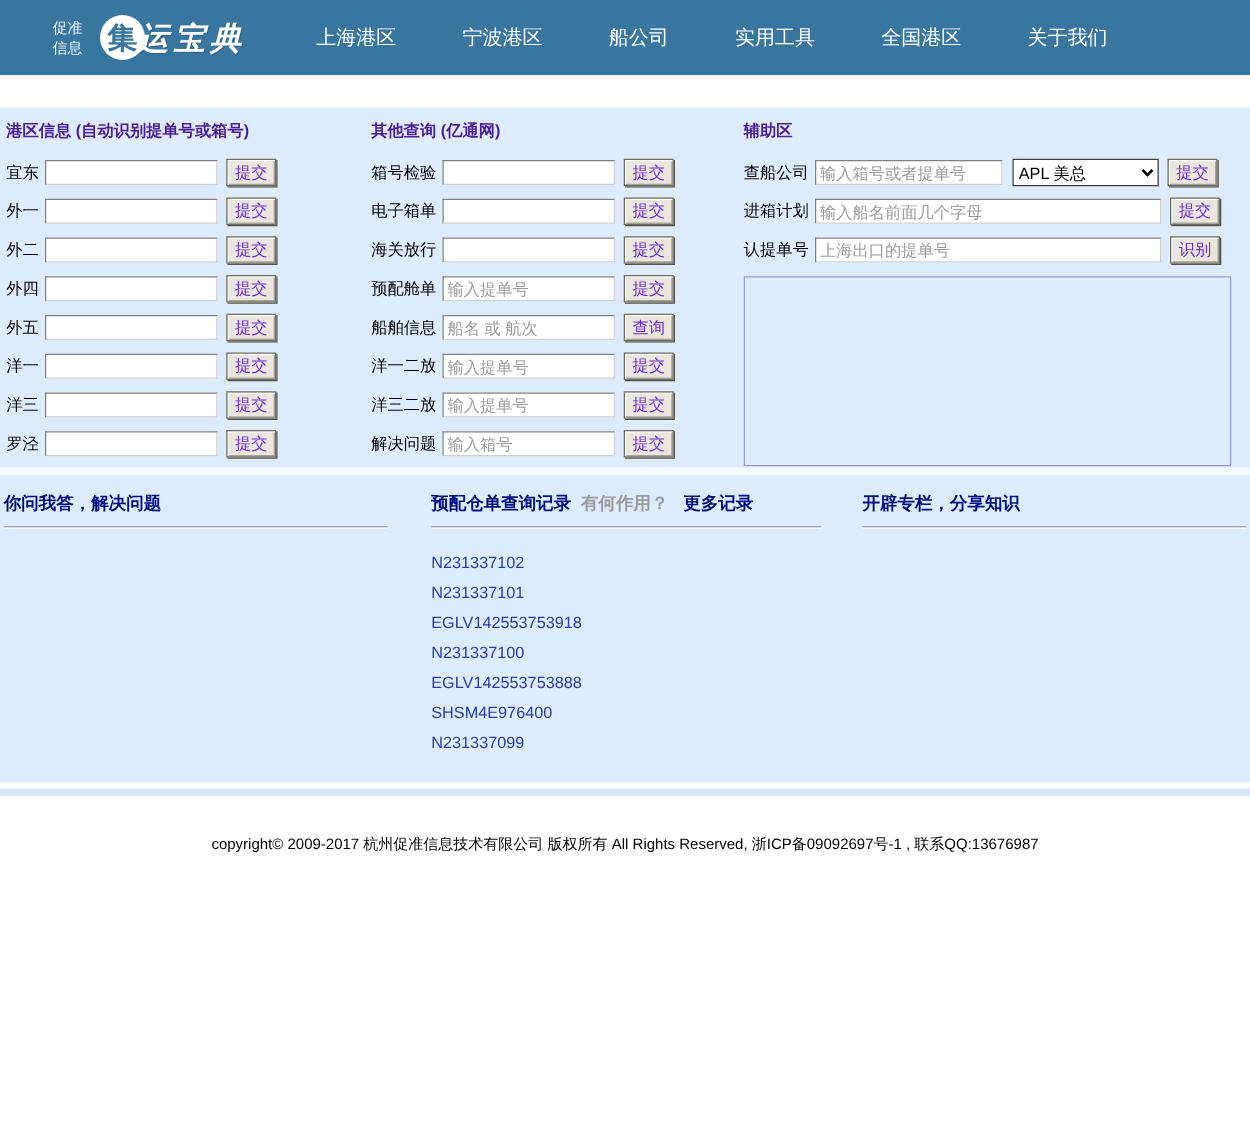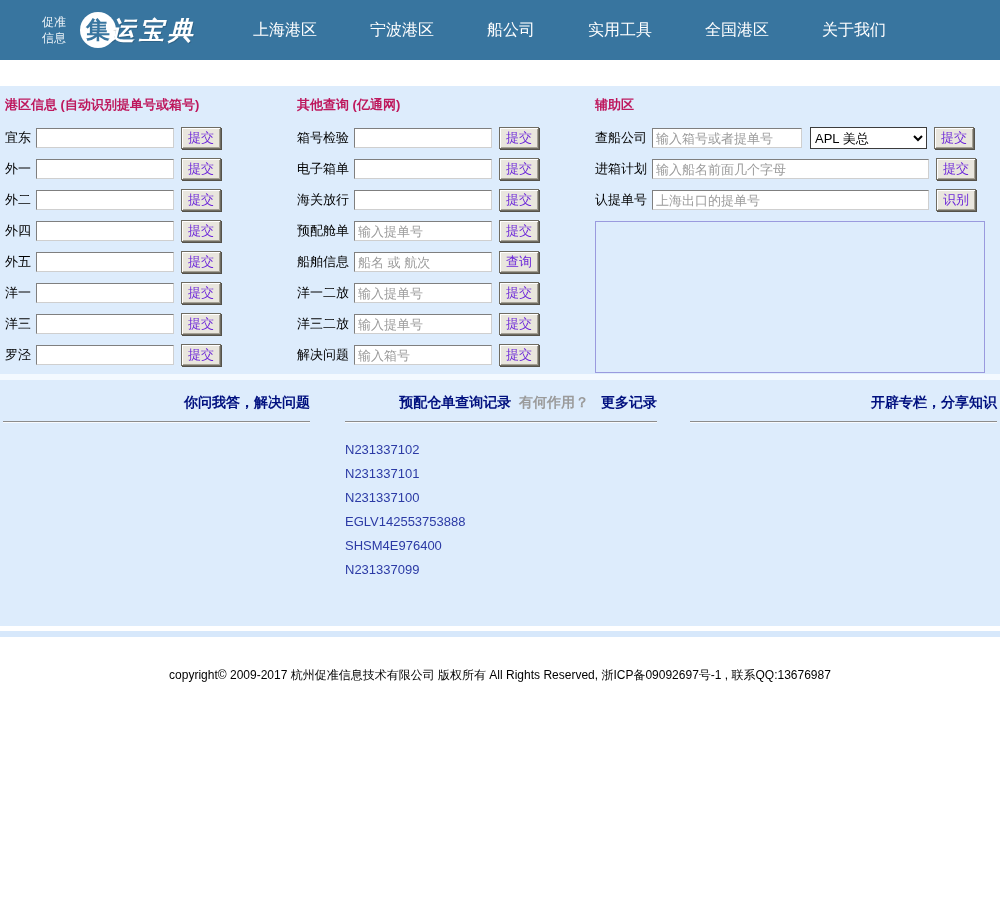--- a/index.html
+++ b/index.html
@@ -18,21 +18,21 @@
   .nav-item { color:#ffffff; font-size:16px; margin-right:53px; cursor:pointer; white-space:nowrap; }
 
   .white-gap { height:26px; background:#ffffff; }
 
   
   .section1 { position:relative; height:288px; background:#ddecfc; }
   .col { position:absolute; top:8px; }
   .col-port  { left:5px;   width:288px; }
   .col-other { left:297px; width:292px; }
   .col-aux   { left:595px; width:398px; }
-  .sec-title { font-size:13px; font-weight:bold; color:#be185d; margin:2px 0 13px 0; white-space:nowrap; }
+  .sec-title { font-size:13px; font-weight:bold; color:#4c1d95; margin:2px 0 13px 0; white-space:nowrap; }
 
   .qrow { display:flex; align-items:center; height:22px; margin-bottom:9px; white-space:nowrap; }
   .qlabel { font-size:13px; color:#000000; margin-right:5px; }
   .tin { height:20px; border:1px solid; border-color:#7f7f7f #cfcfcf #cfcfcf #7f7f7f;
          background:#ffffff; font-size:13px; padding:1px 3px; color:#000; font-family:inherit; }
   .tin::placeholder { color:#9b9b9b; opacity:1; }
   .w138 { width:138px; } .w148 { width:150px; } .w273 { width:277px; }
   .btn { margin-left:7px; height:22px; padding:1px 6px; font-size:13px; color:#6d28d9;
          background:#e9e6de; border:1px solid #6f6c62; font-family:inherit; cursor:pointer;
          box-shadow: inset 1px 1px 0 #ffffff, inset -1px -1px 0 #a5a195, 1px 1px 0 #55524a; }
@@ -42,21 +42,21 @@
                 border:1px solid #9a9ade; background:transparent; }
 
   .divider-light { height:6px; background:#f3f9ff; }
 
   
   .section2 { position:relative; height:246px; background:#ddecfc; }
   .bcol { position:absolute; top:14px; }
   .bcol-qa      { left:3px;   width:307px; }
   .bcol-records { left:345px; width:312px; }
   .bcol-share   { left:690px; width:307px; }
-  .bhead { font-size:14px; font-weight:bold; color:#00107f; white-space:nowrap;text-align:right; }
+  .bhead { font-size:14px; font-weight:bold; color:#00107f; white-space:nowrap; }
   .bhead .hint { color:#9b9b9b; margin-left:4px; cursor:pointer; }
   .bhead .more { color:#00107f; margin-left:8px; cursor:pointer; }
   .bhr { margin-top:9px; height:2px; border-top:1px solid #8c8c8c; border-bottom:1px solid #f8fbff; }
   .rec-list { margin-top:15px; }
   .rec-item { font-size:13px; color:#2b3aa5; line-height:24px; cursor:pointer; }
 
   .white-gap2 { height:5px; background:#ffffff; }
   .divider-band { height:6px; background:#d7e8fb; }
 
   
@@ -212,20 +212,21 @@
   <div class="bcol bcol-records">
     <div class="bhead">
       <span>预配仓单查询记录</span>
       <span class="hint">有何作用？</span>
       <span class="more">更多记录</span>
     </div>
     <div class="bhr"></div>
     <div class="rec-list">
       <div class="rec-item">N231337102</div>
       <div class="rec-item">N231337101</div>
+      <div class="rec-item">EGLV142553753918</div>
       <div class="rec-item">N231337100</div>
       <div class="rec-item">EGLV142553753888</div>
       <div class="rec-item">SHSM4E976400</div>
       <div class="rec-item">N231337099</div>
     </div>
   </div>
 
   <div class="bcol bcol-share">
     <div class="bhead">开辟专栏，分享知识</div>
     <div class="bhr"></div>

